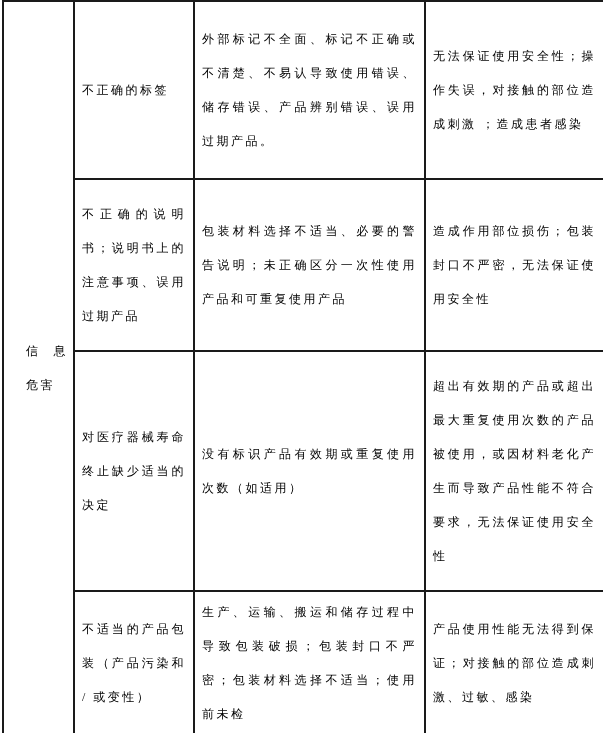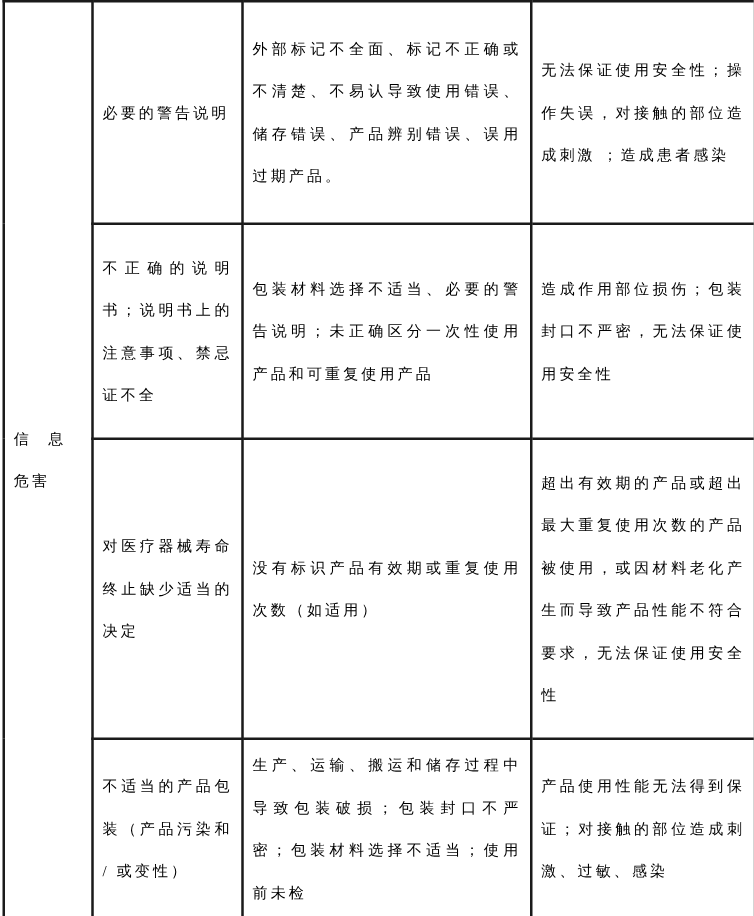--- a/index.html
+++ b/index.html
@@ -40,20 +40,21 @@
   }
   td.cat-cell {
     text-align: left;
     padding-left: 9px;
     padding-right: 2px;
   }
   td.cat-cell .cat-text {
     display: inline-block;
     width: 42px;
     line-height: 34px;
+    margin-left: 15px;
   }
   tr.r1 { height: 178px; }
   tr.r2 { height: 172px; }
   tr.r3 { height: 240px; }
   tr.r4 { height: 143px; }
 </style>
 </head>
 <body>
 
 <div class="page">
@@ -62,26 +63,26 @@
       <col style="width:71px">
       <col style="width:120px">
       <col style="width:231px">
       <col style="width:179px">
     </colgroup>
     <tbody>
       <tr class="r1">
         <td class="cat-cell" rowspan="4">
           <span class="cat-text">信息危害</span>
         </td>
-        <td>必要的警告说明</td>
+        <td>不正确的标签</td>
         <td>外部标记不全面、标记不正确或不清楚、不易认导致使用错误、储存错误、产品辨别错误、误用过期产品。</td>
         <td>无法保证使用安全性；操作失误，对接触的部位造成刺激 ；造成患者感染</td>
       </tr>
       <tr class="r2">
-        <td>不正确的说明书；说明书上的注意事项、禁忌证不全</td>
+        <td>不正确的说明书；说明书上的注意事项、误用过期产品</td>
         <td>包装材料选择不适当、必要的警告说明；未正确区分一次性使用产品和可重复使用产品</td>
         <td>造成作用部位损伤；包装封口不严密，无法保证使用安全性</td>
       </tr>
       <tr class="r3">
         <td>对医疗器械寿命终止缺少适当的决定</td>
         <td>没有标识产品有效期或重复使用次数（如适用）</td>
         <td>超出有效期的产品或超出最大重复使用次数的产品被使用，或因材料老化产生而导致产品性能不符合要求，无法保证使用安全性</td>
       </tr>
       <tr class="r4">
         <td>不适当的产品包装（产品污染和 / 或变性）</td>

